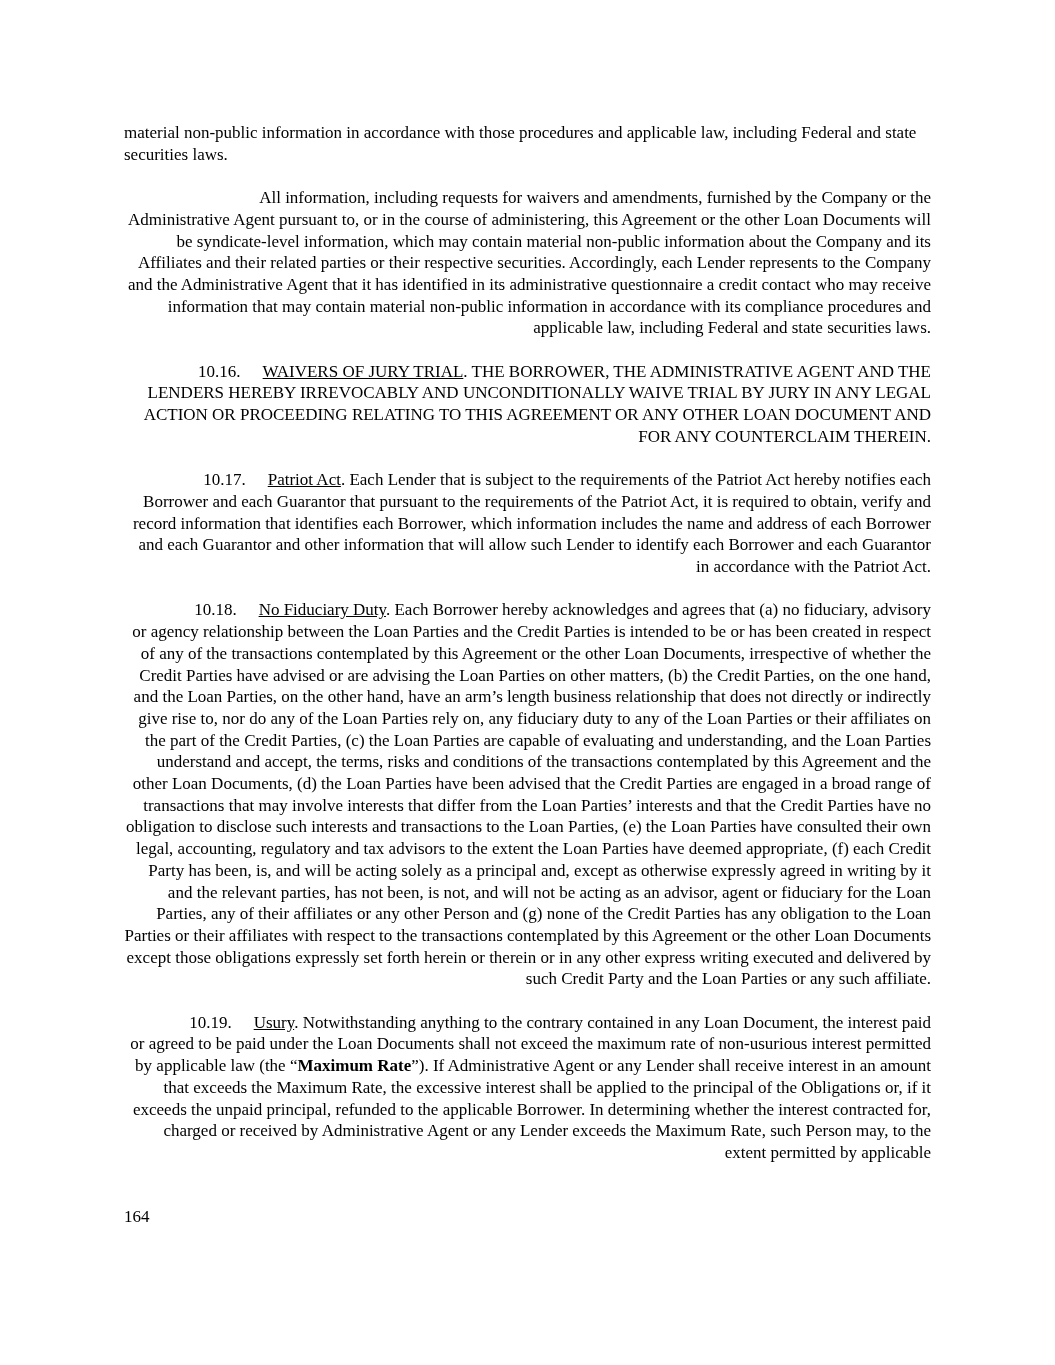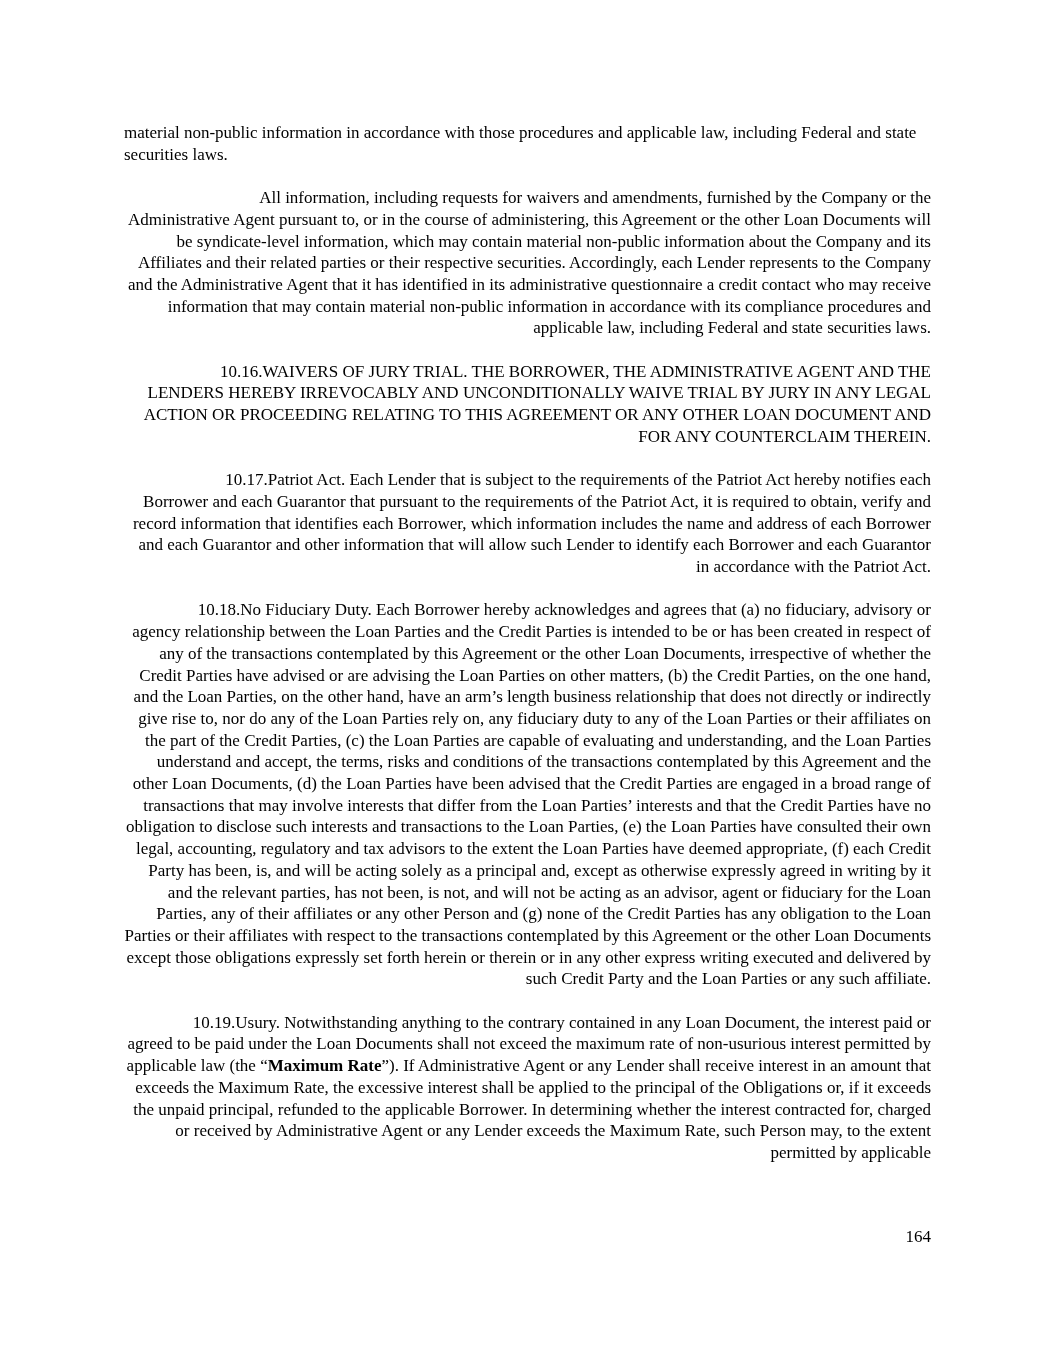--- a/index.html
+++ b/index.html
@@ -25,27 +25,28 @@
     text-align: left;
   }
   .page p {
     margin: 0 0 21.7px 0;
   }
   .ind {
     text-indent: 61px;
     text-align: right;
   }
   .sec-num {
-    margin-right: 0;
+    margin-right: 22px;
   }
   .u {
+    text-decoration: underline;
   }
   .pageno {
-    text-align: right;
-    margin-top: 62px;
+    text-align: left;
+    margin-top: 42px;
     font-size: 17px;
   }
 </style>
 </head>
 <body>
 
 <div class="page">
 
   <p>material non-public information in accordance with those procedures and applicable law, including Federal and state securities laws.</p>
 

